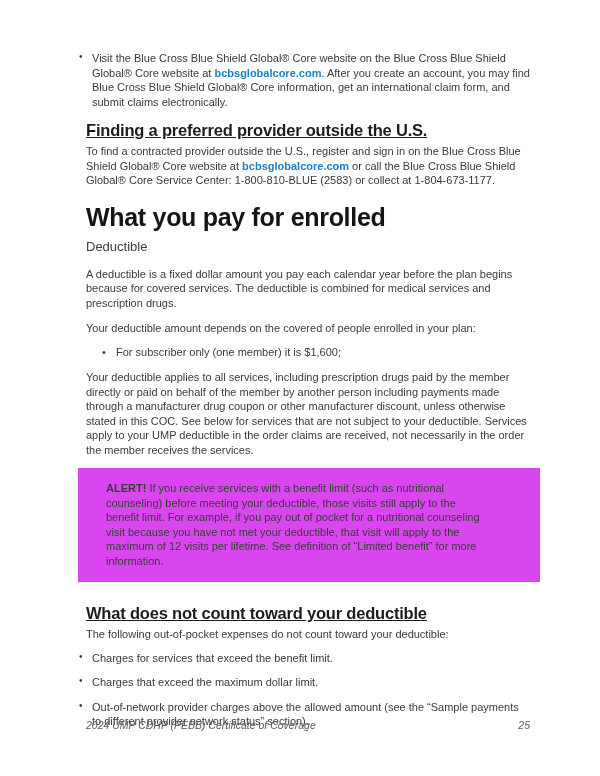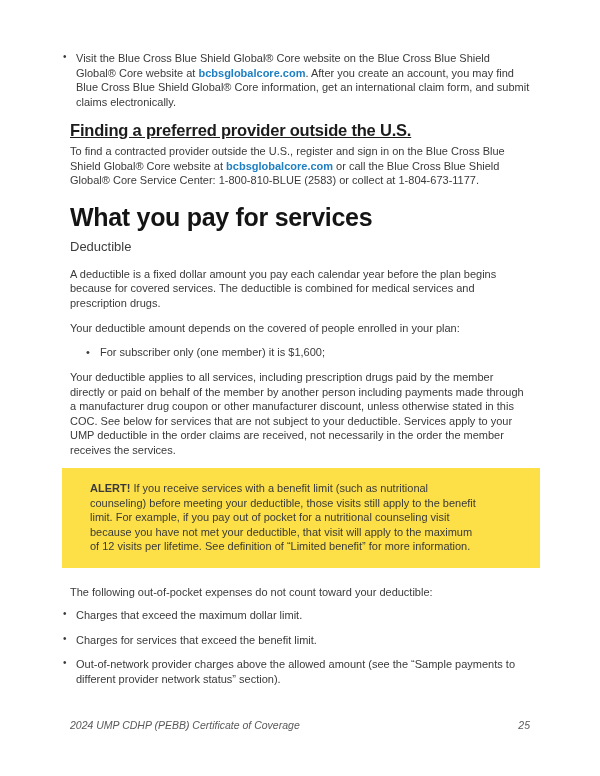--- a/index.html
+++ b/index.html
@@ -3,21 +3,21 @@
 <meta charset="utf-8">
 <style>
   html, body { margin:0; padding:0; }
   body {
     width:600px; height:776px; background:#ffffff; overflow:hidden;
     font-family:"Liberation Sans", sans-serif;
     color:#3a3a3a; font-size:11px; line-height:14.5px;
     position:relative;
     -webkit-font-smoothing:antialiased;
   }
-  .page { position:absolute; inset:0; padding:51px 70px 0 70px; box-sizing:border-box; }
+  .page { position:absolute; inset:0; padding:51px 70px 0 70px; box-sizing:border-box;margin-left:16px; }
 
   p { margin:0 0 11px 0; }
 
   h1.chapter {
     font-size:25px; line-height:29px; font-weight:900; color:#141414;
     letter-spacing:-0.3px; margin:15px 0 3px 0;
   }
   h2.section {
     font-size:16.5px; line-height:20px; font-weight:bold; color:#1c1c1c;
     letter-spacing:-0.2px; margin:9px 0 4px 0;text-decoration:underline;
@@ -42,21 +42,21 @@
   ul.lvl2 li::before {
     content:"\2022"; position:absolute; left:16px; top:0;
     font-size:11px; color:#3a3a3a;
   }
 
   .tight { margin-bottom:9px; }
 
   a.doclink { color:#1E7FC2; font-weight:bold; text-decoration:none; cursor:pointer; }
 
   .alert {
-    background:#fde047;
+    background:#d946ef;
     margin:7px -10px 17px -8px;
     padding:13px 58px 14px 28px;
   }
   .alert-label { font-weight:bold; }
 
   .footer {
     position:absolute; left:70px; right:70px; top:719px;
     display:flex; justify-content:space-between;
     font-style:italic; color:#595959; font-size:10.5px; line-height:13px;
   }
@@ -70,40 +70,41 @@
     <li>
       <span>Visit the Blue Cross Blue Shield Global® Core website on the Blue Cross Blue Shield Global® Core website at </span><a class="doclink">bcbsglobalcore.com</a><span>. After you create an account, you may find Blue Cross Blue Shield Global® Core information, get an international claim form, and submit claims electronically.</span>
     </li>
   </ul>
 
   <h2 class="section">Finding a preferred provider outside the U.S.</h2>
   <p>
     <span>To find a contracted provider outside the U.S., register and sign in on the Blue Cross Blue Shield Global® Core website at </span><a class="doclink">bcbsglobalcore.com</a><span> or call the Blue Cross Blue Shield Global® Core Service Center: 1-800-810-BLUE (2583) or collect at 1-804-673-1177.</span>
   </p>
 
-  <h1 class="chapter">What you pay for services</h1>
+  <h1 class="chapter">What you pay for enrolled</h1>
   <h3 class="subsection">Deductible</h3>
   <p>A deductible is a fixed dollar amount you pay each calendar year before the plan begins because for covered services. The deductible is combined for medical services and prescription drugs.</p>
   <p class="tight">Your deductible amount depends on the covered of people enrolled in your plan:</p>
 
   <ul class="blist lvl2">
     <li>For subscriber only (one member) it is $1,600;</li>
   </ul>
 
   <p>Your deductible applies to all services, including prescription drugs paid by the member directly or paid on behalf of the member by another person including payments made through a manufacturer drug coupon or other manufacturer discount, unless otherwise stated in this COC. See below for services that are not subject to your deductible. Services apply to your UMP deductible in the order claims are received, not necessarily in the order the member receives the services.</p>
 
   <div class="alert">
     <span class="alert-label">ALERT!</span><span> If you receive services with a benefit limit (such as nutritional counseling) before meeting your deductible, those visits still apply to the benefit limit. For example, if you pay out of pocket for a nutritional counseling visit because you have not met your deductible, that visit will apply to the maximum of 12 visits per lifetime. See definition of “Limited benefit” for more information.</span>
   </div>
 
+  <h2 class="section gap-top">What does not count toward your deductible</h2>
   <p class="tight">The following out-of-pocket expenses do not count toward your deductible:</p>
 
   <ul class="blist lvl1 spaced">
+    <li>Charges for services that exceed the benefit limit.</li>
     <li>Charges that exceed the maximum dollar limit.</li>
-    <li>Charges for services that exceed the benefit limit.</li>
     <li>Out-of-network provider charges above the allowed amount (see the “Sample payments to different provider network status” section).</li>
 
   </ul>
 
   <div class="footer">
     <span>2024 UMP CDHP (PEBB) Certificate of Coverage</span>
     <span>25</span>
   </div>
 
 </div>

